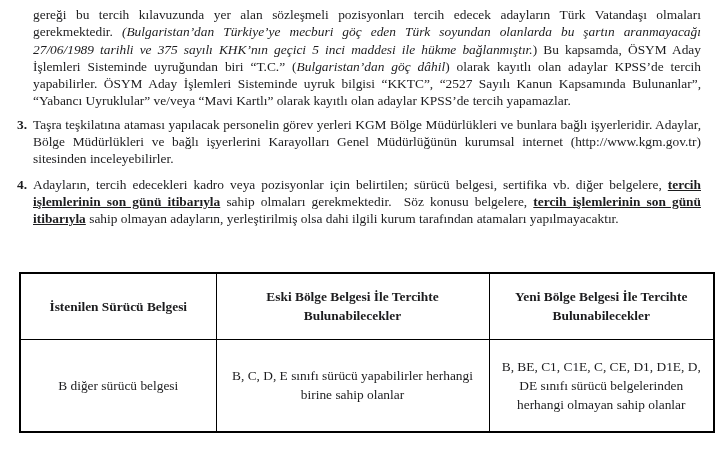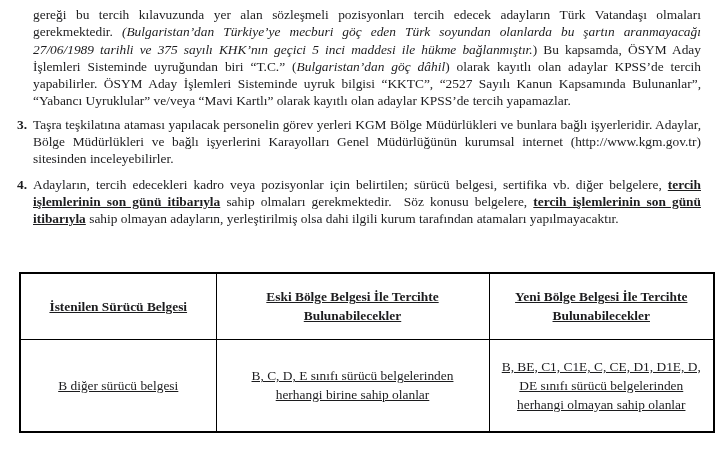--- a/index.html
+++ b/index.html
@@ -43,21 +43,20 @@
   .seg-bold-underline {
     font-weight: bold;
     text-decoration: underline;
   }
   table.doc-table {
     margin: 44px 0 0 2px;
     width: 694px;
     border-collapse: collapse;
     table-layout: fixed;
     border: 2px solid #000000;
-    text-decoration: underline;
   }
   table.doc-table th,
   table.doc-table td {
     border: 1.5px solid #000000;
     text-align: center;
     vertical-align: middle;
     font-size: 13.4px;
     line-height: 19px;
     padding: 4px 8px;
     box-sizing: border-box;
@@ -100,18 +99,18 @@
     <thead>
       <tr id="table-header-row">
           <th>İstenilen Sürücü Belgesi</th>
           <th>Eski Bölge Belgesi İle Tercihte Bulunabilecekler</th>
           <th>Yeni Bölge Belgesi İle Tercihte Bulunabilecekler</th>
         </tr>
     </thead>
     <tbody id="table-body">
         <tr>
           <td class="c1">B diğer sürücü belgesi</td>
-          <td class="c2">B, C, D, E sınıfı sürücü belgelerinden herhangi birine sahip olanlar</td>
+          <td class="c2">B, C, D, E sınıfı sürücü yapabilirler herhangi birine sahip olanlar</td>
           <td class="c3">B, BE, C1, C1E, C, CE, D1, D1E, D, DE sınıfı sürücü belgelerinden herhangi olmayan sahip olanlar</td>
         </tr>
       </tbody>
   </table>
 </div>
 
 </body></html>

